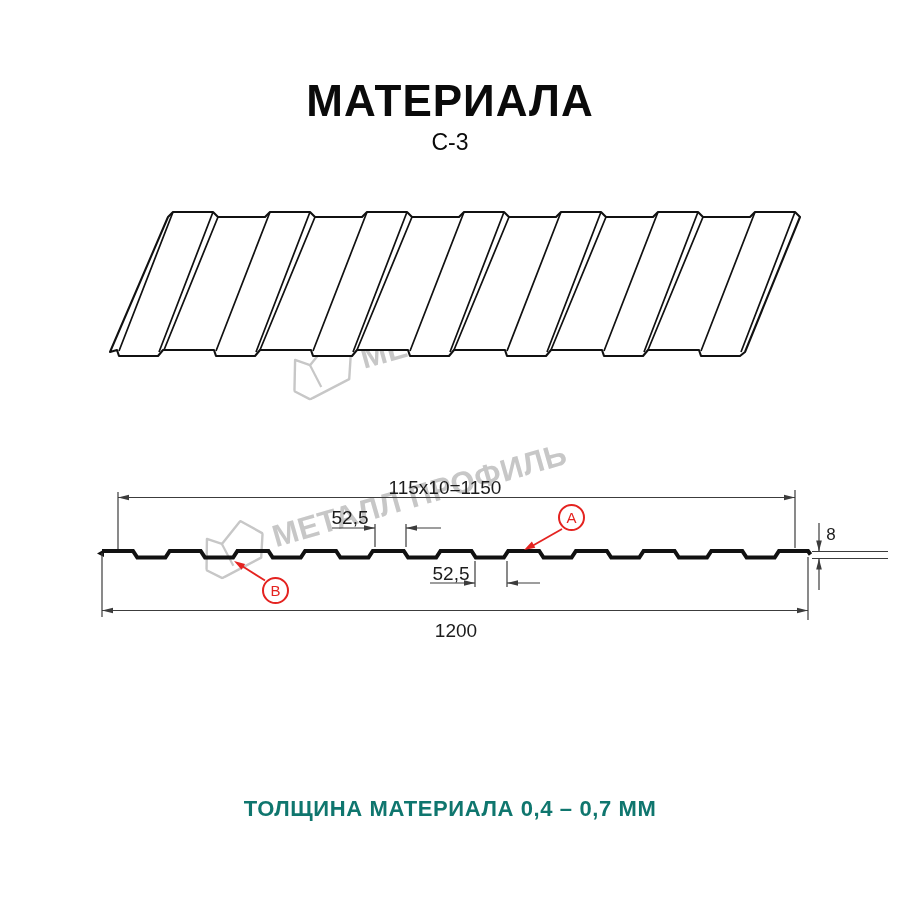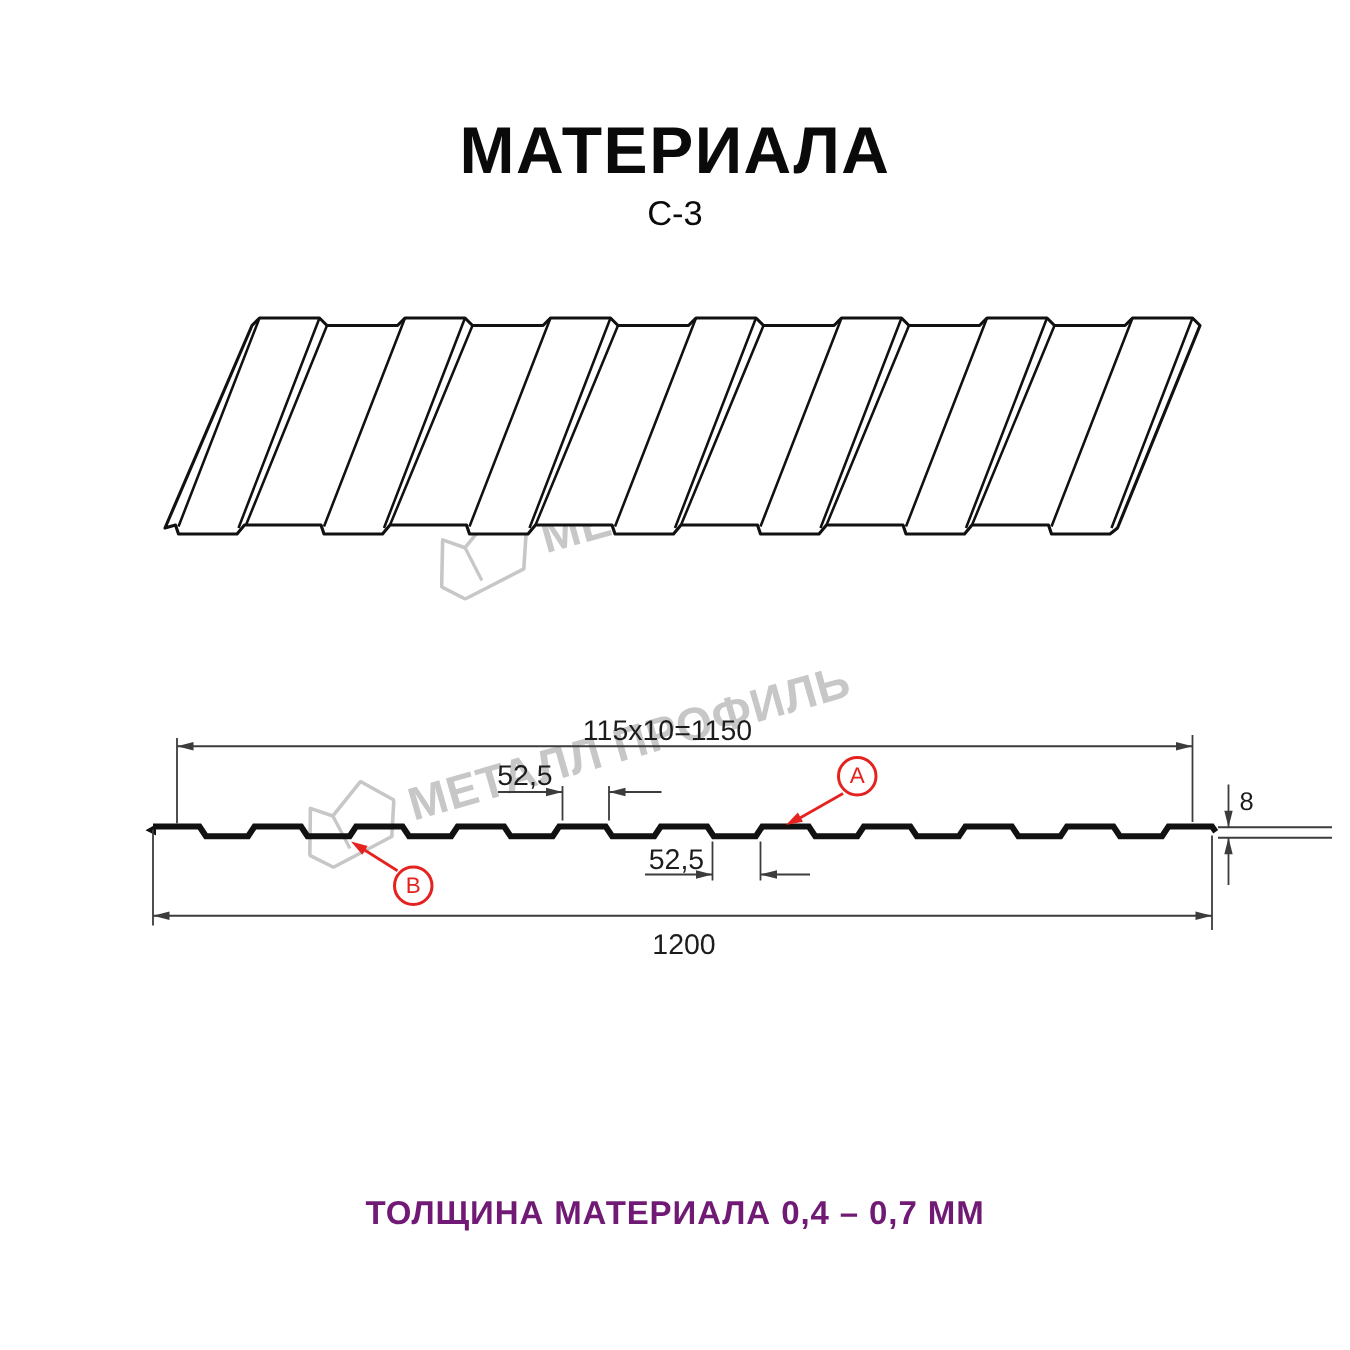--- a/index.html
+++ b/index.html
@@ -31,21 +31,21 @@
     transform-origin:0 50%;pointer-events:none;
   }
   .watermark .wm-text{
     font-size:31px;font-weight:700;letter-spacing:0.5px;color:#c7c7c7;
     margin-left:8px;white-space:nowrap;
   }
   .wm-3d{left:290px;top:351px;transform:rotate(-15.5deg);}
   .wm-cs{left:202px;top:530px;transform:rotate(-16deg);}
   .thickness-note{
     top:796px;left:0;width:900px;text-align:center;
-    font-size:22px;font-weight:600;letter-spacing:0.6px;color:#701a75;
+    font-size:22px;font-weight:600;letter-spacing:0.6px;color:#0f766e;
   }
 </style>
 </head>
 <body>
 
 <style>:root{--red:#e42320;}</style>
 
 <div class="abs page-title">МАТЕРИАЛА</div>
 <div class="abs page-subtitle">С-3</div>
 

